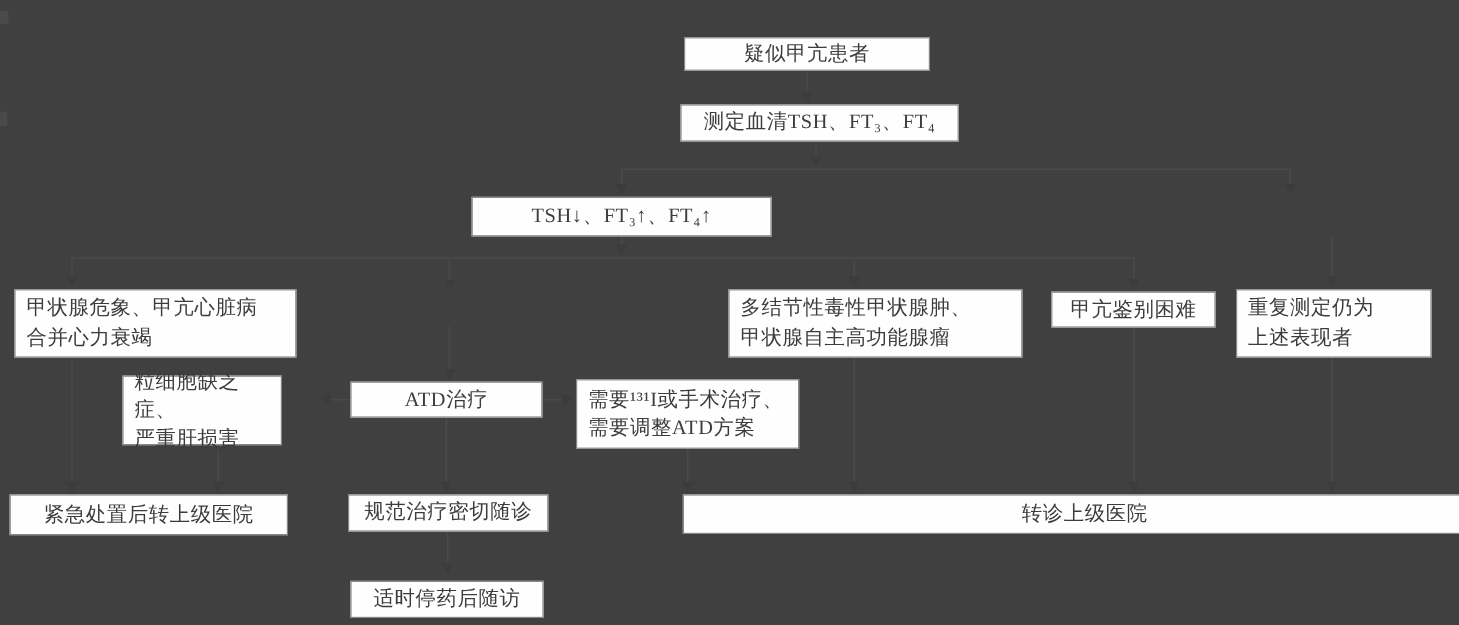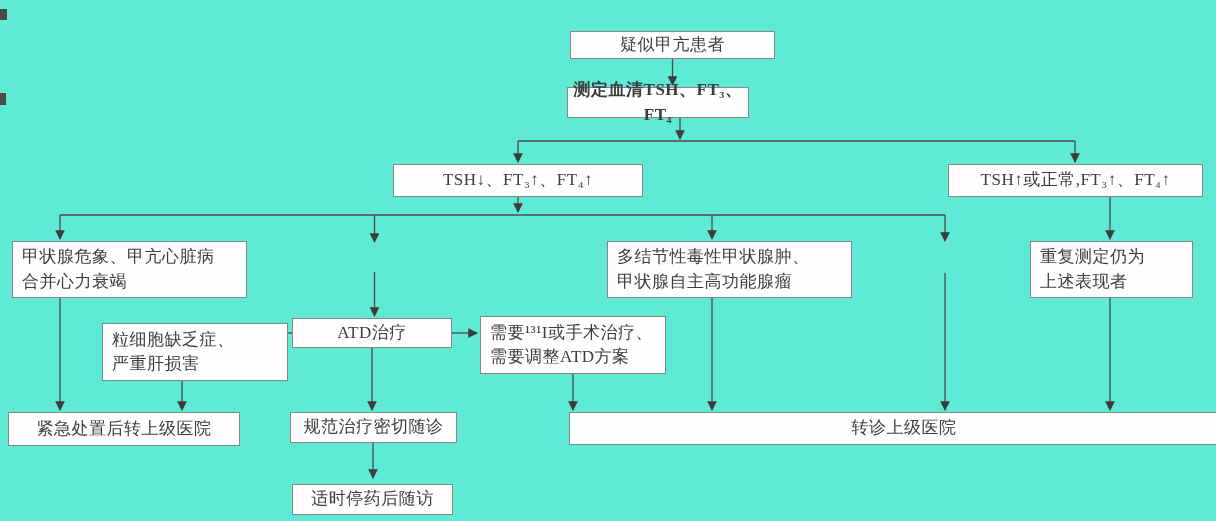--- a/index.html
+++ b/index.html
@@ -1,20 +1,20 @@
 <!DOCTYPE html>
 <html><head>
 <meta charset="utf-8">
 <style>
   html, body { margin: 0; padding: 0; background: #ffffff; }
   .stage {
     position: relative;
     width: 1216px;
     height: 521px;
-    background: #5eead4;
+    background: #404040;
     font-family: "Liberation Serif", "DejaVu Serif", serif;
     overflow: hidden;
   }
   .box {
     position: absolute;
     box-sizing: border-box;
     border: 1.5px solid #878787;
     background: #fefefe;
     color: #3c3c3c;
     font-size: 17px;
@@ -92,38 +92,38 @@
       <line x1="712" y1="298" x2="712" y2="410" marker-end="url(#arr)"></line>
       <line x1="945" y1="273" x2="945" y2="410" marker-end="url(#arr)"></line>
       <line x1="1110" y1="298" x2="1110" y2="410" marker-end="url(#arr)"></line>
 
       <line x1="373" y1="443" x2="373" y2="478" marker-end="url(#arr)"></line>
     </g>
   </svg>
 
   <div class="box" style="left:570px;top:31px;width:205px;height:28px;">疑似甲亢患者</div>
 
-  <div class="box" style="left:567px;top:87px;width:182px;height:31px;font-weight:bold;">测定血清TSH、FT₃、FT₄</div>
+  <div class="box" style="left:567px;top:87px;width:232px;height:31px;">测定血清TSH、FT₃、FT₄</div>
 
   <div class="box" style="left:393px;top:164px;width:250px;height:33px;">TSH↓、FT₃↑、FT₄↑</div>
 
-  <div class="box" style="left:948px;top:164px;width:255px;height:33px;">TSH↑或正常,FT₃↑、FT₄↑</div>
 
   <div class="box ml" style="left:12px;top:241px;width:235px;height:57px;">甲状腺危象、甲亢心脏病
 合并心力衰竭</div>
 
 
   <div class="box ml" style="left:607px;top:241px;width:245px;height:57px;">多结节性毒性甲状腺肿、
 甲状腺自主高功能腺瘤</div>
 
+  <div class="box" style="left:876px;top:243px;width:137px;height:30px;">甲亢鉴别困难</div>
 
   <div class="box ml" style="left:1030px;top:241px;width:163px;height:57px;">重复测定仍为
 上述表现者</div>
 
-  <div class="box ml" style="left:102px;top:323px;width:186px;height:58px;">粒细胞缺乏症、
+  <div class="box ml" style="left:102px;top:313px;width:133px;height:58px;">粒细胞缺乏症、
 严重肝损害</div>
 
   <div class="box" style="left:292px;top:318px;width:160px;height:30px;">ATD治疗</div>
 
   <div class="box ml" style="left:480px;top:316px;width:186px;height:58px;">需要¹³¹I或手术治疗、
 需要调整ATD方案</div>
 
   <div class="box" style="left:8px;top:412px;width:232px;height:34px;text-align:right;">紧急处置后转上级医院</div>
 
   <div class="box" style="left:290px;top:412px;width:167px;height:31px;">规范治疗密切随诊</div>

